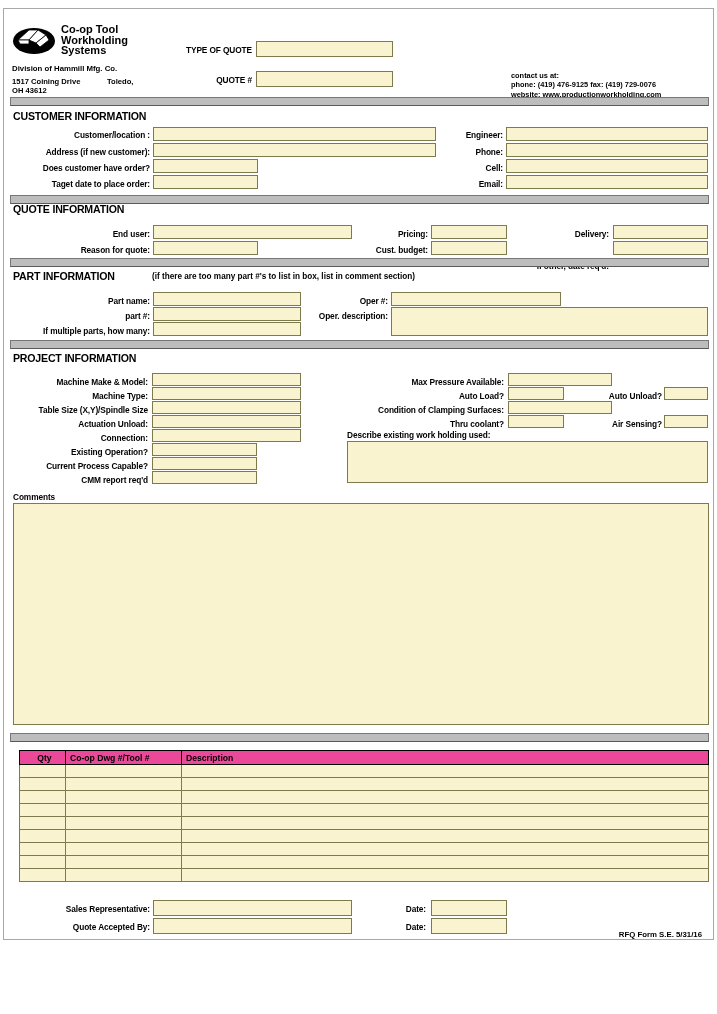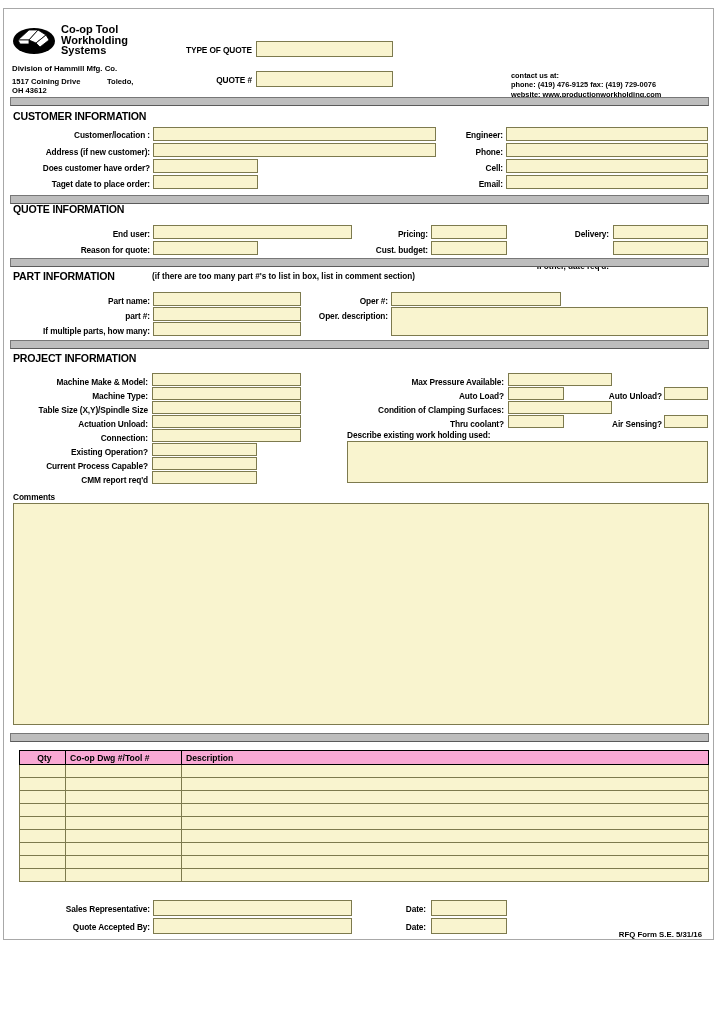--- a/index.html
+++ b/index.html
@@ -162,21 +162,21 @@
   .tbl th, .tbl td {
     border: 1px solid #000;
     height: 13px;
     padding: 0 0 0 4px;
     font-size: 8.6px;
     font-weight: bold;
     text-align: left;
     box-sizing: border-box;
   }
   .tbl th {
-    background: #f9a8d4;
+    background: #ec4899;
     color: #000;
     height: 14px;
   }
   .tbl th.c-qty { text-align: center; }
   .tbl td {
     background: #f9f4cf;
     border-color: #7d7a4e;
   }
   .tbl td.c-qty, .tbl th.c-qty { width: 46px; }
   .tbl td.c-dwg, .tbl th.c-dwg { width: 116px; }

